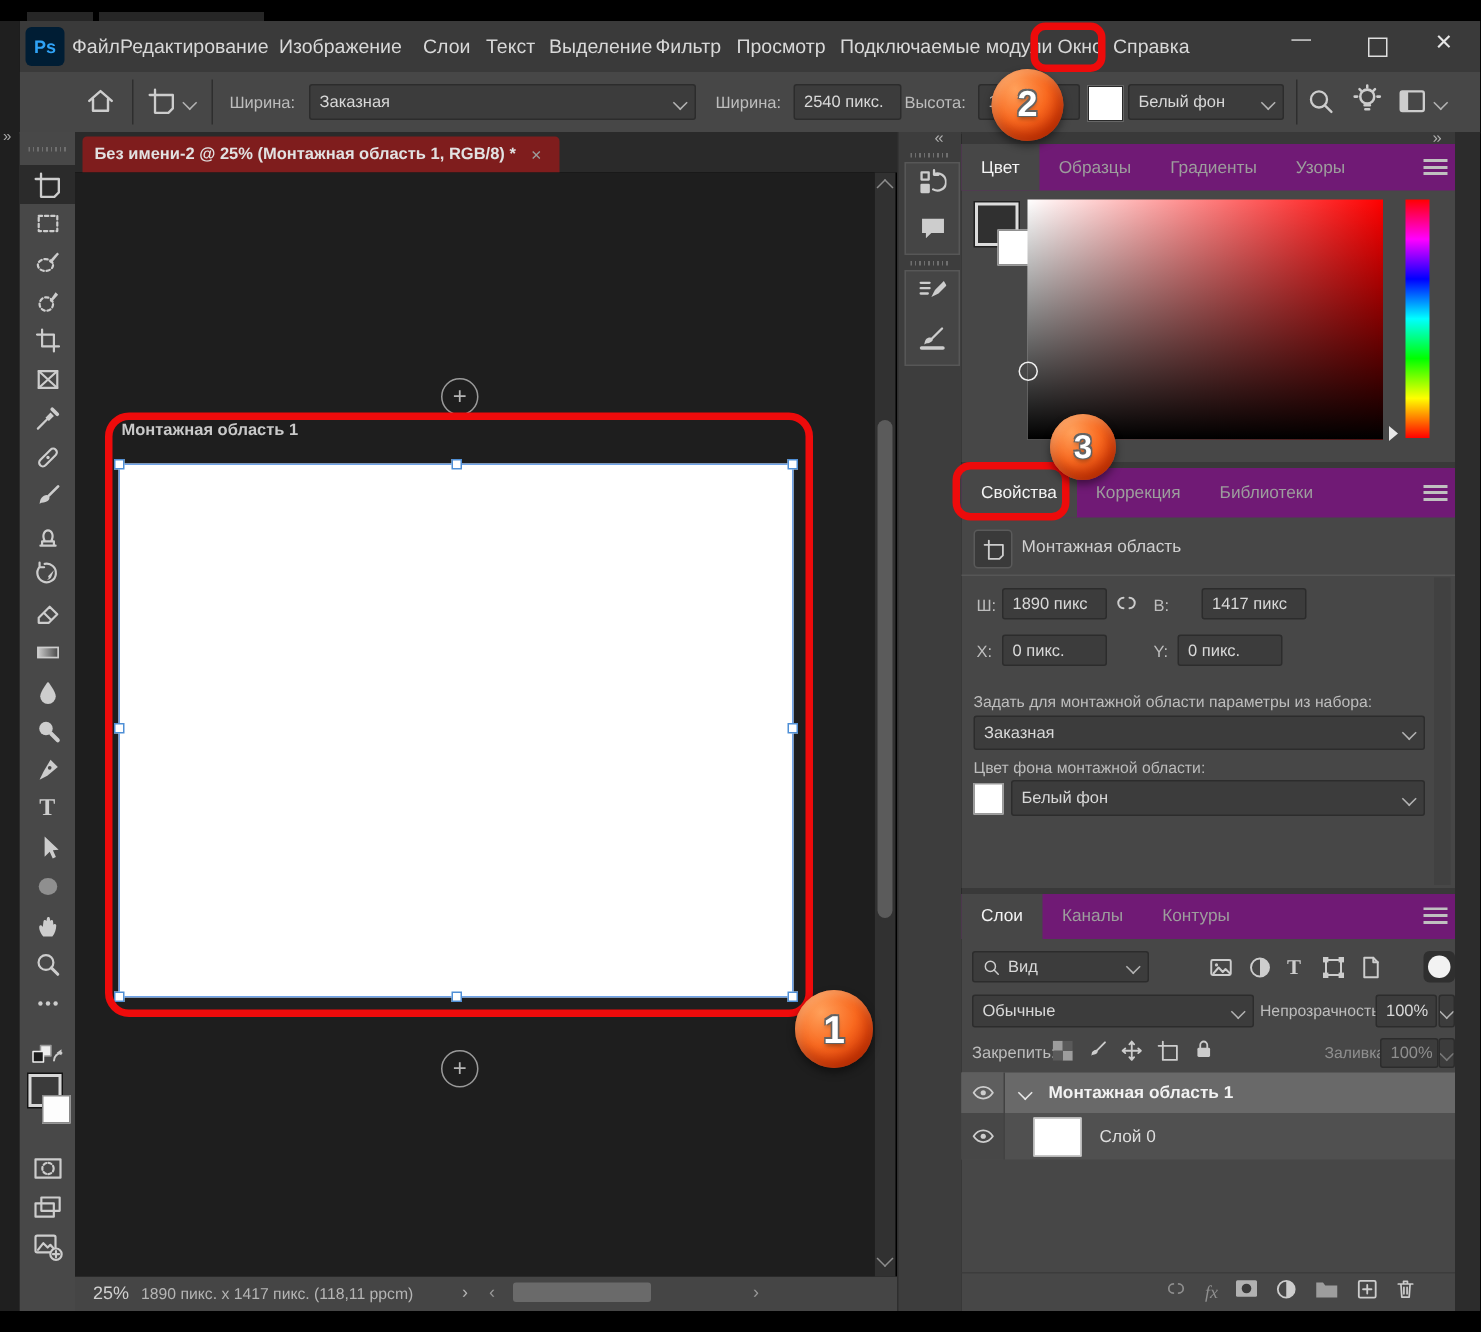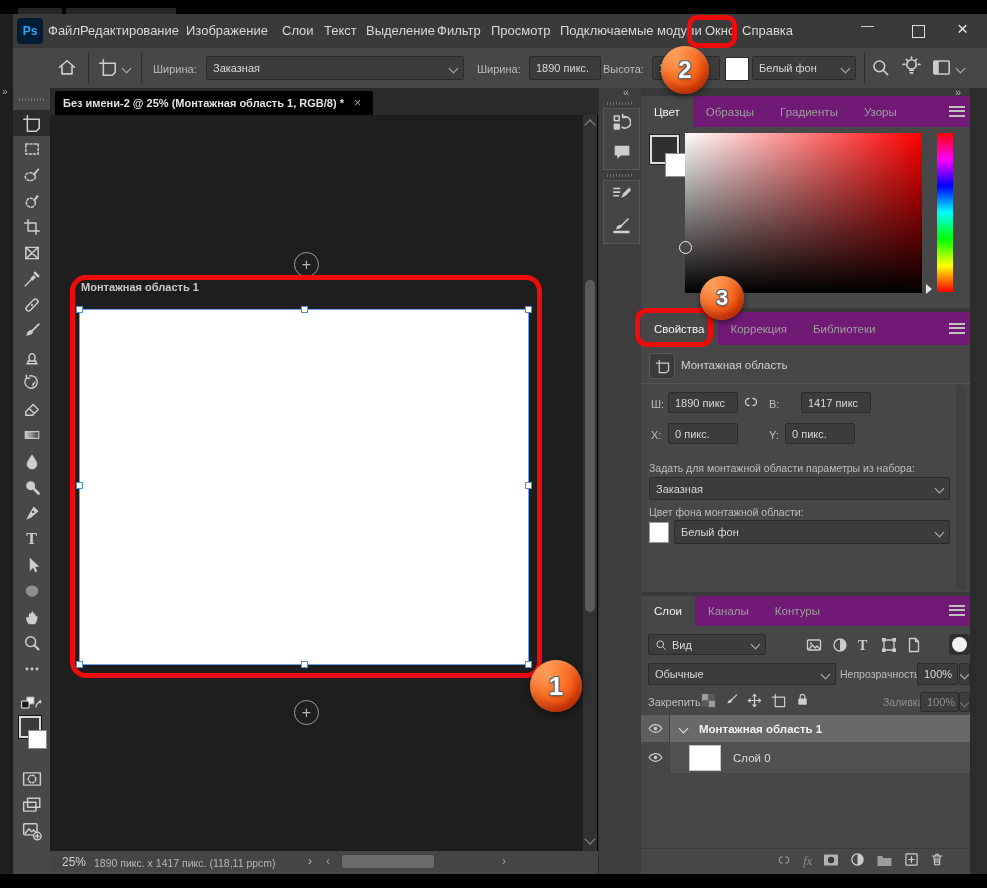--- a/index.html
+++ b/index.html
@@ -17,21 +17,21 @@
   .chev{width:6px;height:6px;border-left:1.6px solid #b3b3b3;border-bottom:1.6px solid #b3b3b3;
         transform:rotate(-45deg);flex:none;display:inline-block}
   .vsep{position:absolute;width:1px;background:#2e2e2e}
   .grip{position:absolute;height:3px;background:repeating-linear-gradient(90deg,#6f6f6f 0 1px,transparent 1px 3px)}
   .burger{position:absolute;width:16px;height:11px;background:repeating-linear-gradient(180deg,#c0c0c0 0 2px,transparent 2px 4.5px)}
   
   .toolbar{position:absolute;left:13px;top:88px;width:37px;height:786px;background:#484848;display:flex;flex-direction:column;align-items:center;padding-top:22px;box-sizing:border-box}
   .tool{width:37px;height:26px;display:flex;align-items:center;justify-content:center;flex:none}
   .tool.on{background:#2b2b2b}
   .tabbar{position:absolute;left:50px;top:88px;width:548px;height:27px;background:#2a2a2a}
-  .doctab{position:absolute;left:5px;top:3px;width:318px;height:24px;background:#000000;border-radius:3px 3px 0 0;
+  .doctab{position:absolute;left:5px;top:3px;width:318px;height:24px;background:#7f1d1d;border-radius:3px 3px 0 0;
           display:flex;align-items:center;padding:0 8px;box-sizing:border-box;font-size:11px;color:#e2e2e2}
   .canvas{position:absolute;left:50px;top:115px;width:533px;height:736px;background:#1e1e1e;overflow:hidden}
   .vscroll{position:absolute;left:583px;top:115px;width:14px;height:736px;background:#313131}
   .statusbar{position:absolute;left:50px;top:851px;width:548px;height:23px;background:#454545}
   .middock{position:absolute;left:598px;top:88px;width:43px;height:786px;background:#3d3d3d;border-left:1px solid #2e2e2e;box-sizing:border-box}
   .dockbox{position:absolute;left:4px;width:35px;border:1px solid #575757;background:#454545;display:flex;flex-direction:column;align-items:center}
   .paneldock{position:absolute;left:641px;top:88px;width:329px;height:786px;background:#393939}
   .rightstrip{position:absolute;left:970px;top:88px;width:17px;height:786px;background:#2c2c2c}
   .pgroup{position:absolute;left:0;width:329px;background:#474747}
   .ptabs{position:absolute;left:0;top:0;width:329px;display:flex;background:#701a75}
@@ -97,21 +97,21 @@
     </div>
     <span class="chev" style="position:absolute;left:110px;top:17px"></span>
     <div class="vsep" style="left:128px;top:5px;height:30px"></div>
     <span class="lb" style="left:140px;top:15px">Ширина:</span>
     <div class="fld sel" style="left:193px;top:8px;width:258px;height:24px">
       <span>Заказная</span>
         <span class="chev"></span>
     </div>
     <span class="lb" style="left:464px;top:15px">Ширина:</span>
     <div class="fld" style="left:516px;top:8px;width:72px;height:24px">
-      <span>1890 пикс.</span>
+      <span>2540 пикс.</span>
     </div>
     <span class="lb" style="left:590px;top:15px">Высота:</span>
     <div class="fld" style="left:639px;top:8px;width:68px;height:24px">
       <span>14</span>
     </div>
     <div class="abs" style="left:712px;top:9px;width:22px;height:22px;background:#fff;border:1px solid #2a2a2a"></div>
     <div class="fld sel" style="left:739px;top:8px;width:104px;height:24px">
       <span>Белый фон</span>
         <span class="chev"></span>
     </div>

